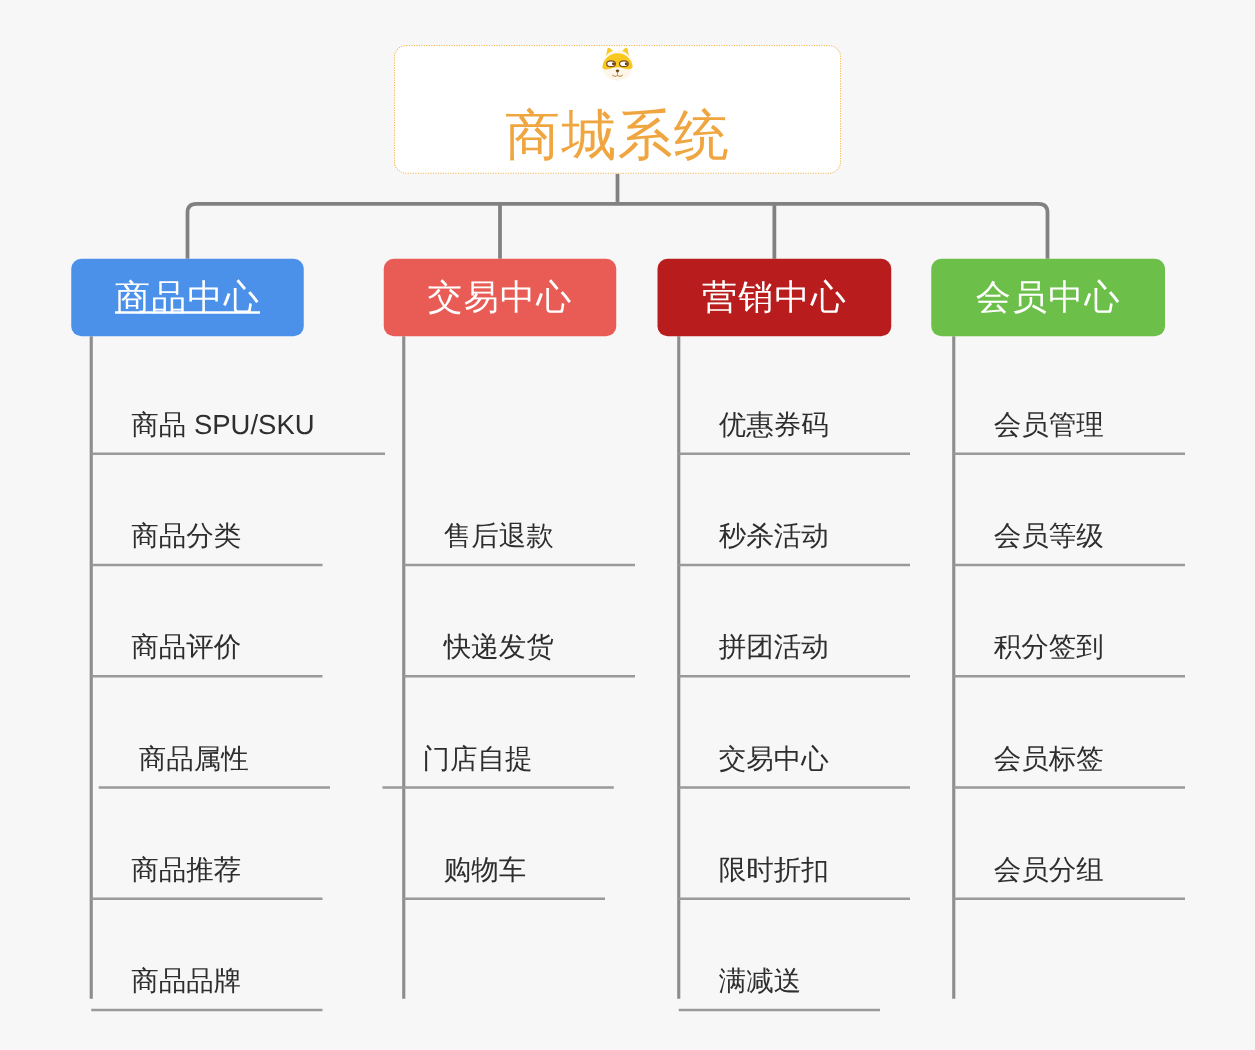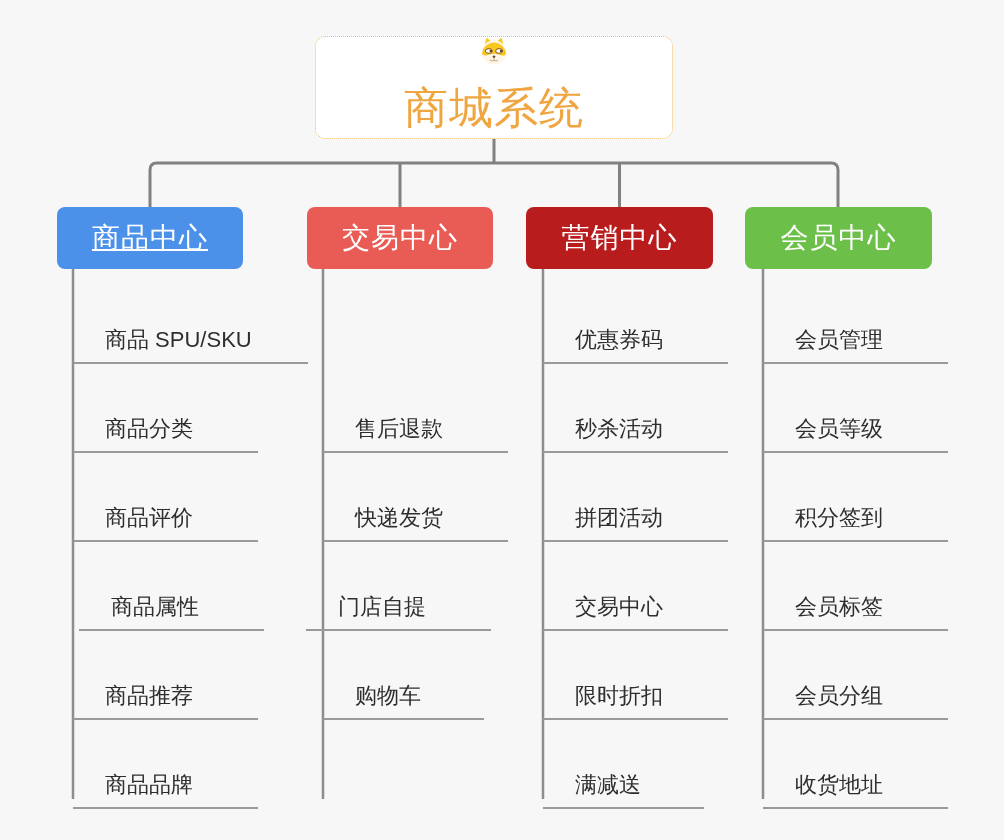--- a/index.html
+++ b/index.html
@@ -127,15 +127,14 @@
   <div class="leaf" style="left:543px;top:493px;width:153px">拼团活动</div>
   <div class="leaf" style="left:543px;top:582px;width:153px">交易中心</div>
   <div class="leaf" style="left:543px;top:671px;width:153px">限时折扣</div>
   <div class="leaf" style="left:543px;top:760px;width:129px">满减送</div>
 
   <div class="leaf" style="left:763px;top:315px;width:153px">会员管理</div>
   <div class="leaf" style="left:763px;top:404px;width:153px">会员等级</div>
   <div class="leaf" style="left:763px;top:493px;width:153px">积分签到</div>
   <div class="leaf" style="left:763px;top:582px;width:153px">会员标签</div>
   <div class="leaf" style="left:763px;top:671px;width:153px">会员分组</div>
-  <div class="leaf" style="left:763px;top:760px;width:153px">收货地址</div>
 
 </div>
 
 </body></html>

